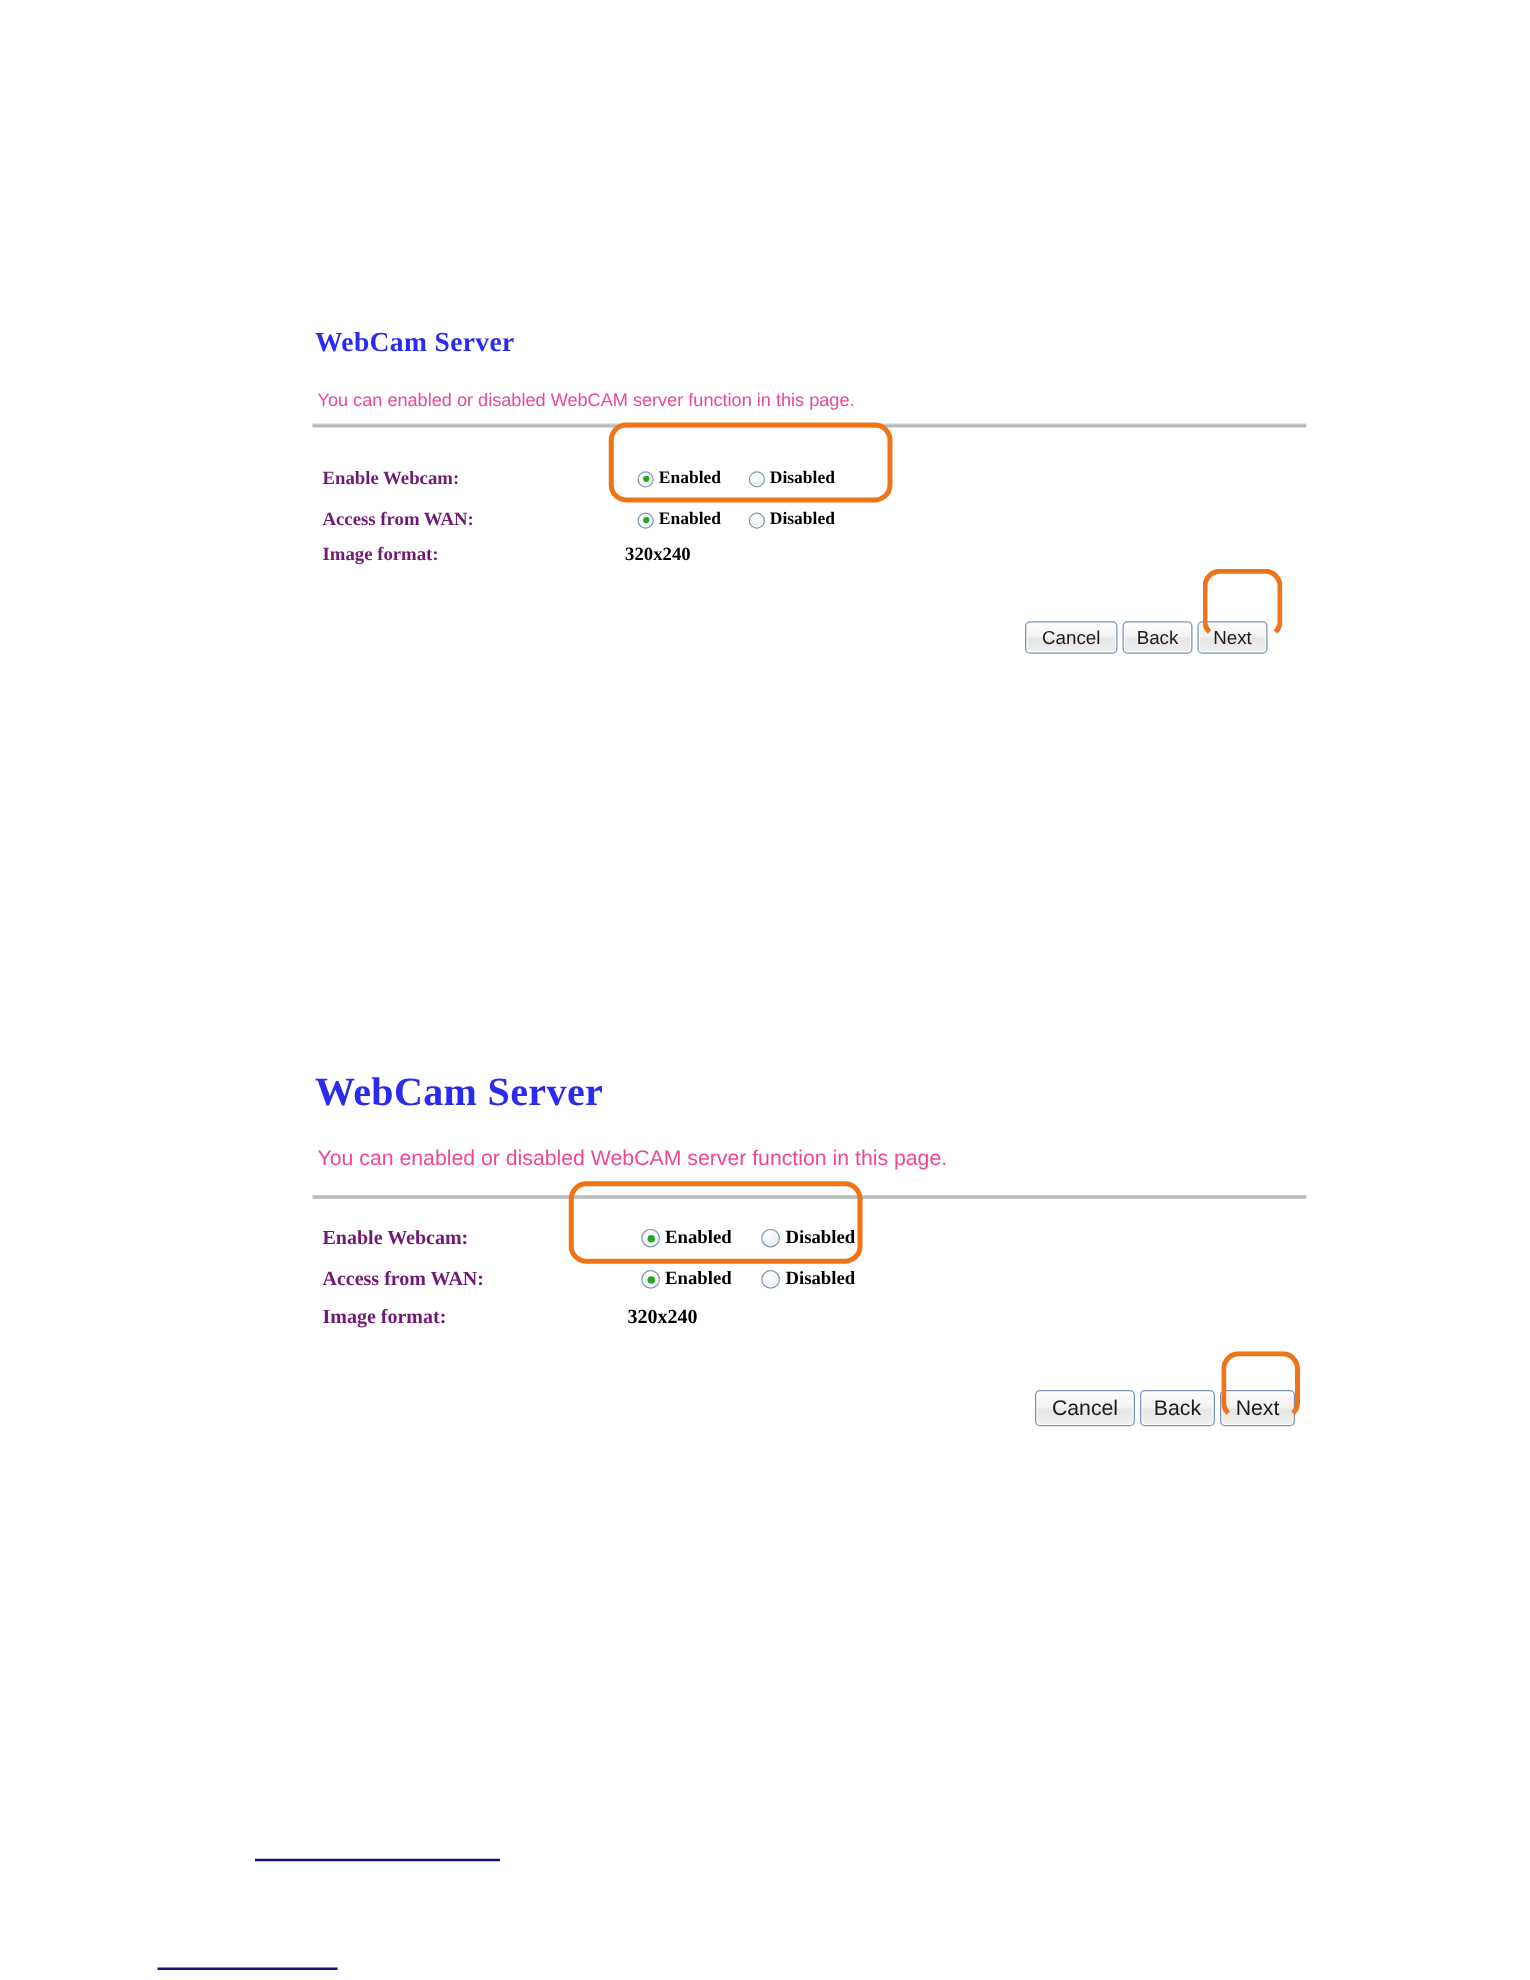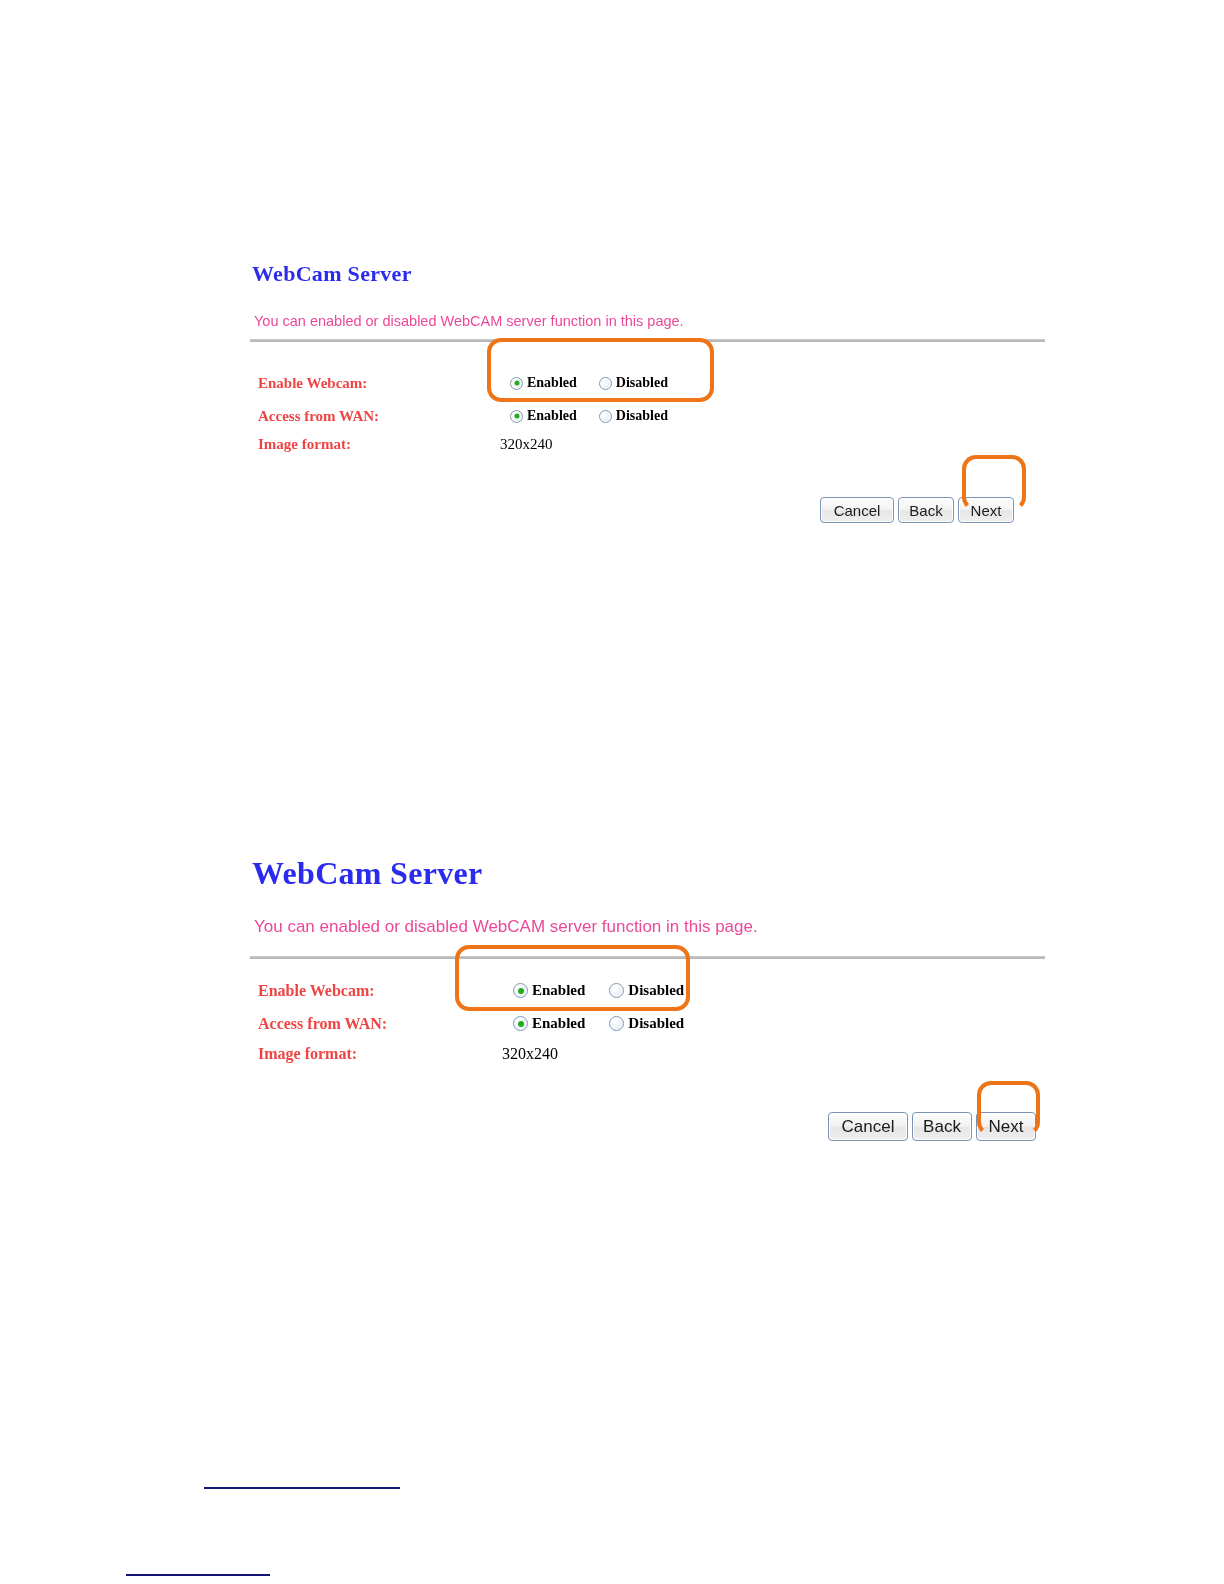--- a/index.html
+++ b/index.html
@@ -40,21 +40,21 @@
     height: 2px;
     background: #b9b9b9;
     border-top: 1px solid #c9c9c9;
   }
 
   .form-label {
     position: absolute;
     font-family: "Liberation Serif", serif;
     font-weight: bold;
     white-space: nowrap;
-    color: #ef4444;
+    color: #701a75;
   }
 
   .radio-group {
     position: absolute;
     display: flex;
     align-items: center;
     white-space: nowrap;
   }
   .radio-opt {
     display: inline-flex;
@@ -80,21 +80,21 @@
   }
   .radio-text {
     font-family: "Liberation Serif", serif;
     font-weight: bold;
     color: #000;
   }
 
   .static-value {
     position: absolute;
     font-family: "Liberation Serif", serif;
-    font-weight: normal;
+    font-weight: bold;
     white-space: nowrap;
     color: #000;
   }
 
   
   .btn-row { position: absolute; display: flex; }
   .btn {
     font-family: "Liberation Sans", sans-serif;
     color: #1b1b1b;
     background: linear-gradient(180deg, #fdfdfd 0%, #f3f3f3 46%, #e6e6e6 54%, #efefef 100%);

